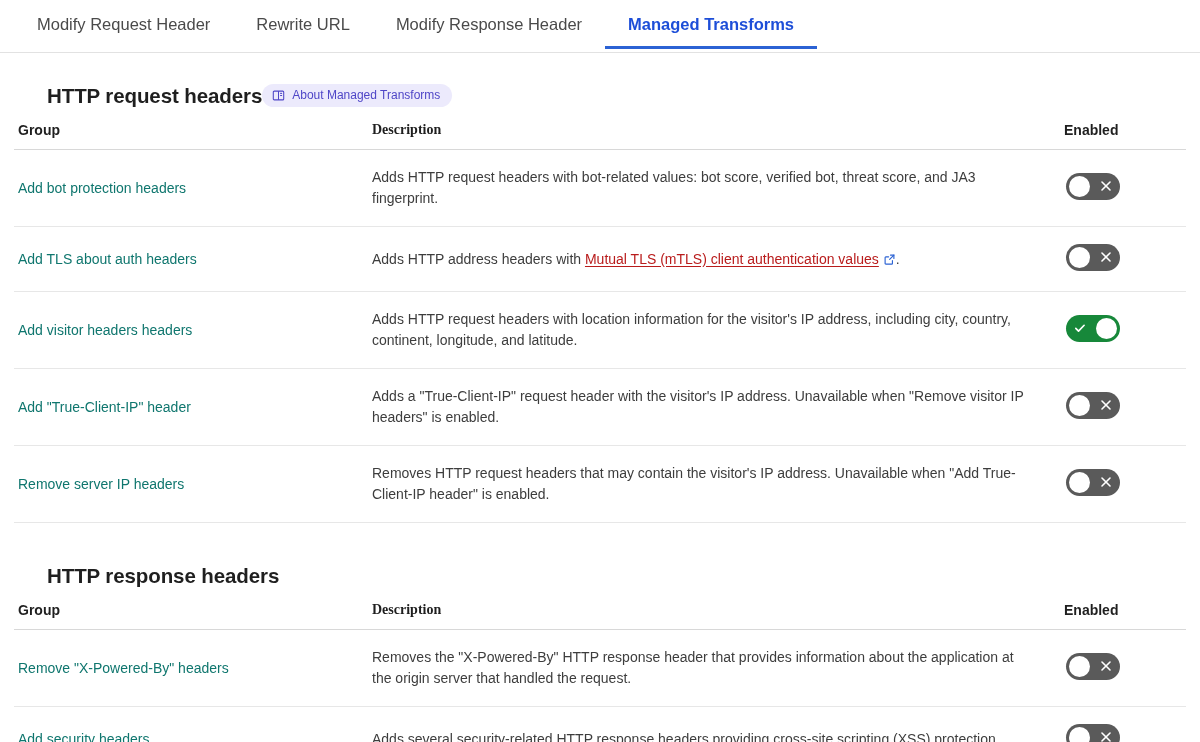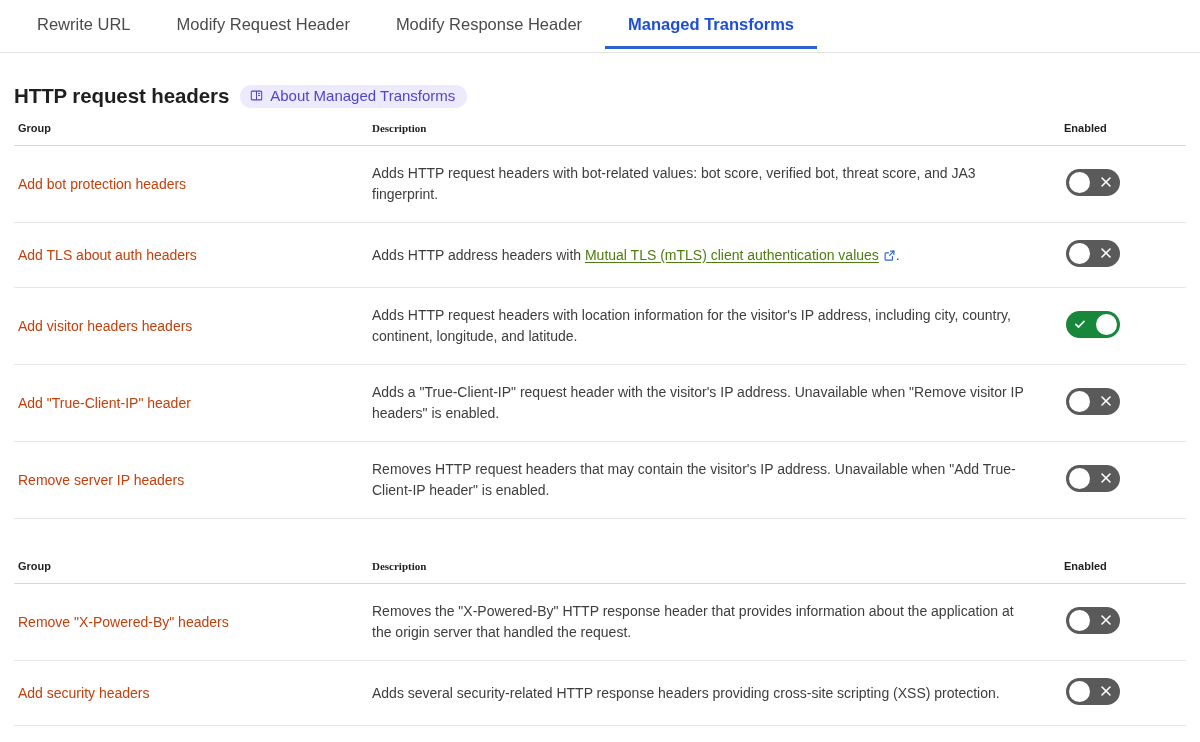--- a/index.html
+++ b/index.html
@@ -61,41 +61,41 @@
   .page {
     padding: 0 14px;
   }
 
   .section { margin: 0; }
   .section.first { padding-top: 31px; }
   .section.second { padding-top: 41px; }
 
   .section-head {
     display: flex;
-    align-items: center;
-    gap: 11px;
+    align-items: flex-start;
     margin-bottom: 14px;
+    margin-left: 33px;
   }
   .section-title {
     font-size: 20.5px;
     font-weight: bold;
     color: #1f1f1f;
     letter-spacing: -0.1px;
     white-space: nowrap;
   }
 
   .about-badge {
     display: inline-flex;
     align-items: center;
     gap: 7px;
     background: #eceafc;
     color: #4f46c7;
     border-radius: 20px;
     padding: 3px 12px 4px 10px;
-    font-size: 15px;
+    font-size: 12px;
     line-height: 16px;
     text-decoration: none;
     white-space: nowrap;
     cursor: pointer;
   }
   .about-badge .bicon {
     display: inline-flex;
     align-items: center;
     justify-content: center;
     width: 13px;
@@ -103,45 +103,45 @@
   }
 
   
   table.mt {
     width: 100%;
     border-collapse: collapse;
     table-layout: fixed;
   }
   table.mt th {
     text-align: left;
-    font-size: 11px;
+    font-size: 14px;
     font-weight: bold;
     color: #1f1f1f;
     padding: 0 0 11px 0;
     border-bottom: 1px solid #d8d8d8;
     vertical-align: bottom;
   }
   .col-group  { width: 358px; padding-left: 4px !important; }
   .col-desc   { width: auto; font-family: Liberation Serif, serif; }
   .col-enabled{ width: 122px; }
 
   table.mt td {
     border-bottom: 1px solid #e7e7e7;
     font-size: 14px;
     line-height: 21px;
     color: #3d3d3d;
     vertical-align: middle;
     padding: 17px 0 17px 0;
   }
-  table.mt td.c-group  { padding-left: 4px; color: #c2410c; padding-right: 18px; }
+  table.mt td.c-group  { padding-left: 4px; color: #0f766e; padding-right: 18px; }
   table.mt td.c-desc   { padding-right: 30px; }
   table.mt td.c-enabled{ padding-left: 2px; }
 
   .desc-link {
-    color: #4d7c0f;
+    color: #b91c1c;
     text-decoration: underline;
     text-underline-offset: 2px;
   }
   .ext-icon {
     display: inline-block;
     vertical-align: -2px;
     margin-left: 4px;
     width: 13px;
     height: 13px;
   }
@@ -182,22 +182,22 @@
   }
   .toggle.on .mark {
     right: auto;
     left: 7px;
   }
 </style>
 </head>
 <body>
 
 <div class="tabbar">
+  <button class="tab">Modify Request Header</button>
   <button class="tab">Rewrite URL</button>
-  <button class="tab">Modify Request Header</button>
   <button class="tab">Modify Response Header</button>
   <button class="tab active">Managed Transforms</button>
 </div>
 
 <div class="page">
 
   <div class="section first">
     <div class="section-head">
       <div class="section-title">HTTP request headers</div>
       <a class="about-badge" href="#">
@@ -297,20 +297,23 @@
                 <line x1="12.6" y1="3.4" x2="3.4" y2="12.6"></line>
               </svg>
             </button>
           </td>
         </tr>
       </tbody>
     </table>
   </div>
 
   <div class="section second">
+    <div class="section-head">
+      <div class="section-title">HTTP response headers</div>
+    </div>
 
     <table class="mt">
       <colgroup>
         <col class="col-group">
           <col class="col-desc">
           <col class="col-enabled">
       </colgroup>
       <thead>
         <tr>
           <th class="col-group">Group</th>

